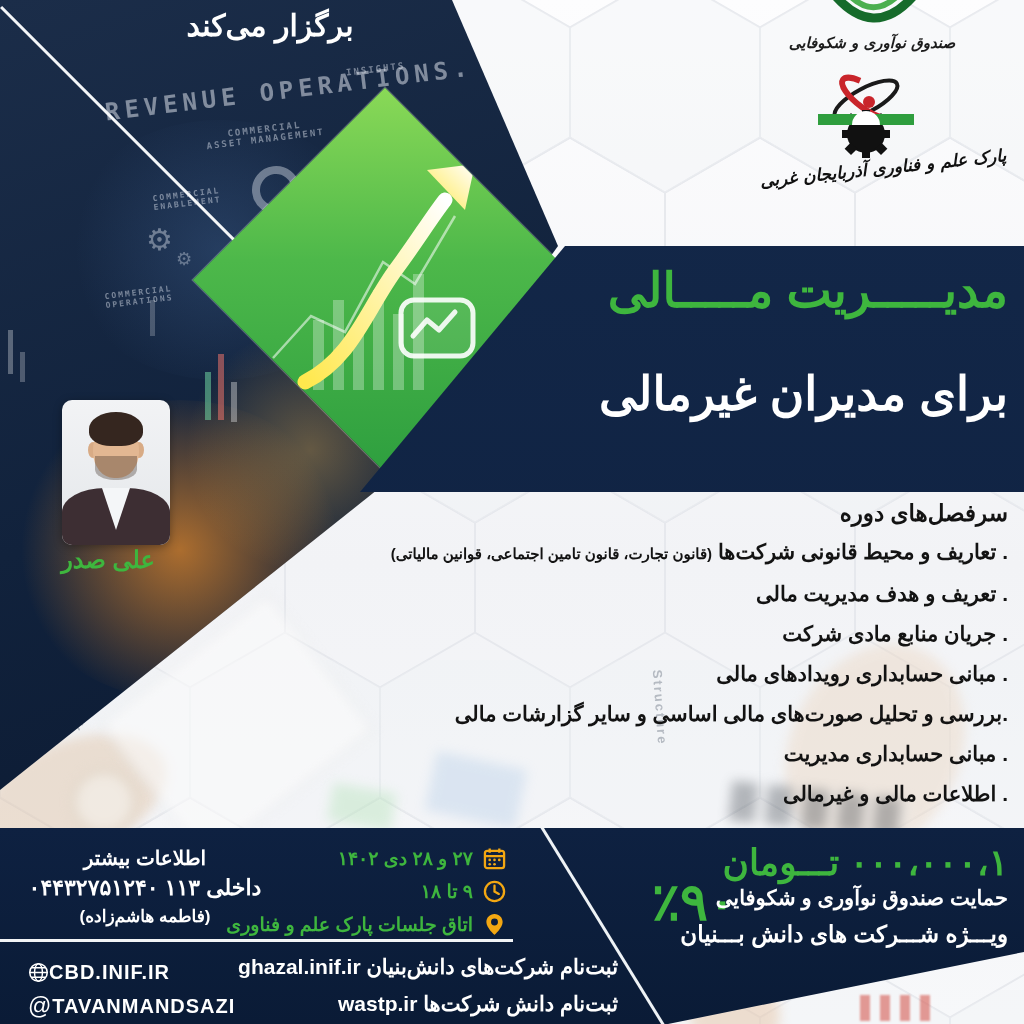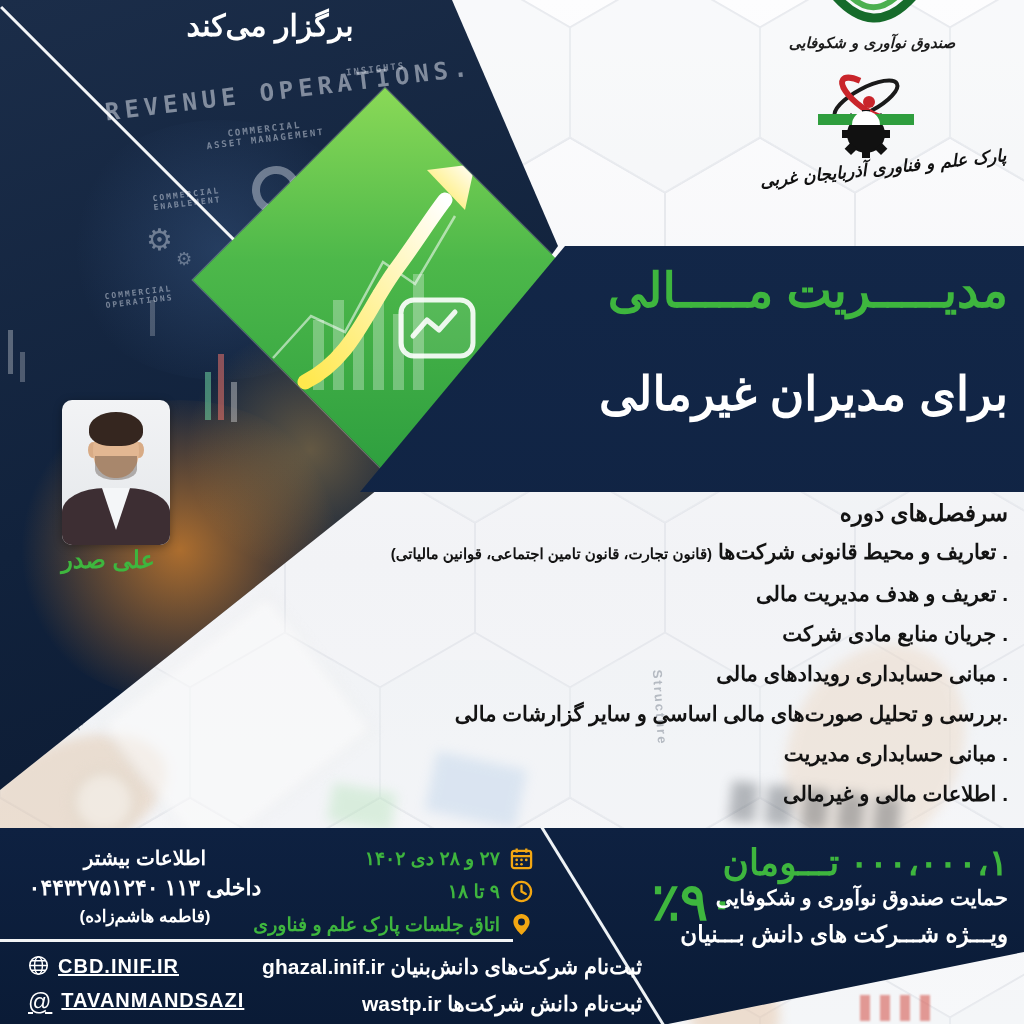--- a/index.html
+++ b/index.html
@@ -112,30 +112,30 @@
   .f-diag{
     position:absolute;left:538px;top:-4px;width:3px;height:240px;background:#eef2f5;
     transform-origin:top left;transform:rotate(-31.6deg);
   }
   .f-divider{position:absolute;left:0;top:111px;width:513px;height:3px;background:#f2f4f6;}
   .price-line{position:absolute;right:16px;top:14px;direction:ltr;white-space:nowrap;color:#3eb63e;font-weight:bold;font-size:36px;}
   .amt{unicode-bidi:bidi-override;direction:rtl;margin-top:15px;}
   .discount{position:absolute;left:652px;top:44px;color:#3eb63e;font-weight:bold;font-size:52px;direction:ltr;}
   .support1{position:absolute;right:16px;top:58px;color:#fff;font-weight:bold;font-size:21px;direction:rtl;white-space:nowrap;}
   .support2{position:absolute;right:16px;top:93px;color:#fff;font-weight:bold;font-size:23px;direction:rtl;white-space:nowrap;}
-  .sched{position:absolute;right:491px;top:14px;direction:rtl;}
+  .sched{position:absolute;right:518px;top:14px;direction:rtl;}
   .sched-row{display:flex;align-items:center;gap:10px;height:33px;color:#3eb63e;font-weight:bold;font-size:19px;white-space:nowrap;}
   .contact{position:absolute;left:6px;top:15px;width:278px;text-align:center;color:#ffffff;}
   .contact .l1{font-size:20px;font-weight:bold;line-height:30px;}
   .contact .l2{font-size:22px;font-weight:bold;line-height:30px;direction:ltr;}
   .contact .l3{font-size:17px;font-weight:bold;line-height:28px;direction:rtl;}
   .links{position:absolute;left:28px;top:127px;color:#fff;}
-  .link-row{display:flex;align-items:flex-start;gap:9px;height:34px;font-size:20px;letter-spacing:1px;font-weight:bold;text-decoration:underline;}
+  .link-row{display:flex;align-items:center;height:34px;font-size:20px;letter-spacing:1px;font-weight:bold;}
   .at{font-size:23px;font-weight:normal;}
-  .register{position:absolute;right:382px;top:120px;direction:rtl;text-align:right;color:#fff;font-weight:bold;font-size:21px;line-height:37px;white-space:nowrap;}
+  .register{position:absolute;right:406px;top:120px;direction:rtl;text-align:right;color:#fff;font-weight:bold;font-size:21px;line-height:37px;white-space:nowrap;}
 
   
   .fund-logo{position:absolute;left:818px;top:-16px;}
   .fund-caption{
     position:absolute;left:772px;top:34px;width:200px;text-align:center;direction:rtl;
     font-family:"DejaVu Serif",serif;font-style:italic;font-weight:bold;font-size:15px;color:#1c1c1c;
   }
   .park-logo{position:absolute;left:816px;top:70px;}
   .park-caption{
     position:absolute;left:758px;top:158px;width:250px;text-align:center;direction:rtl;

